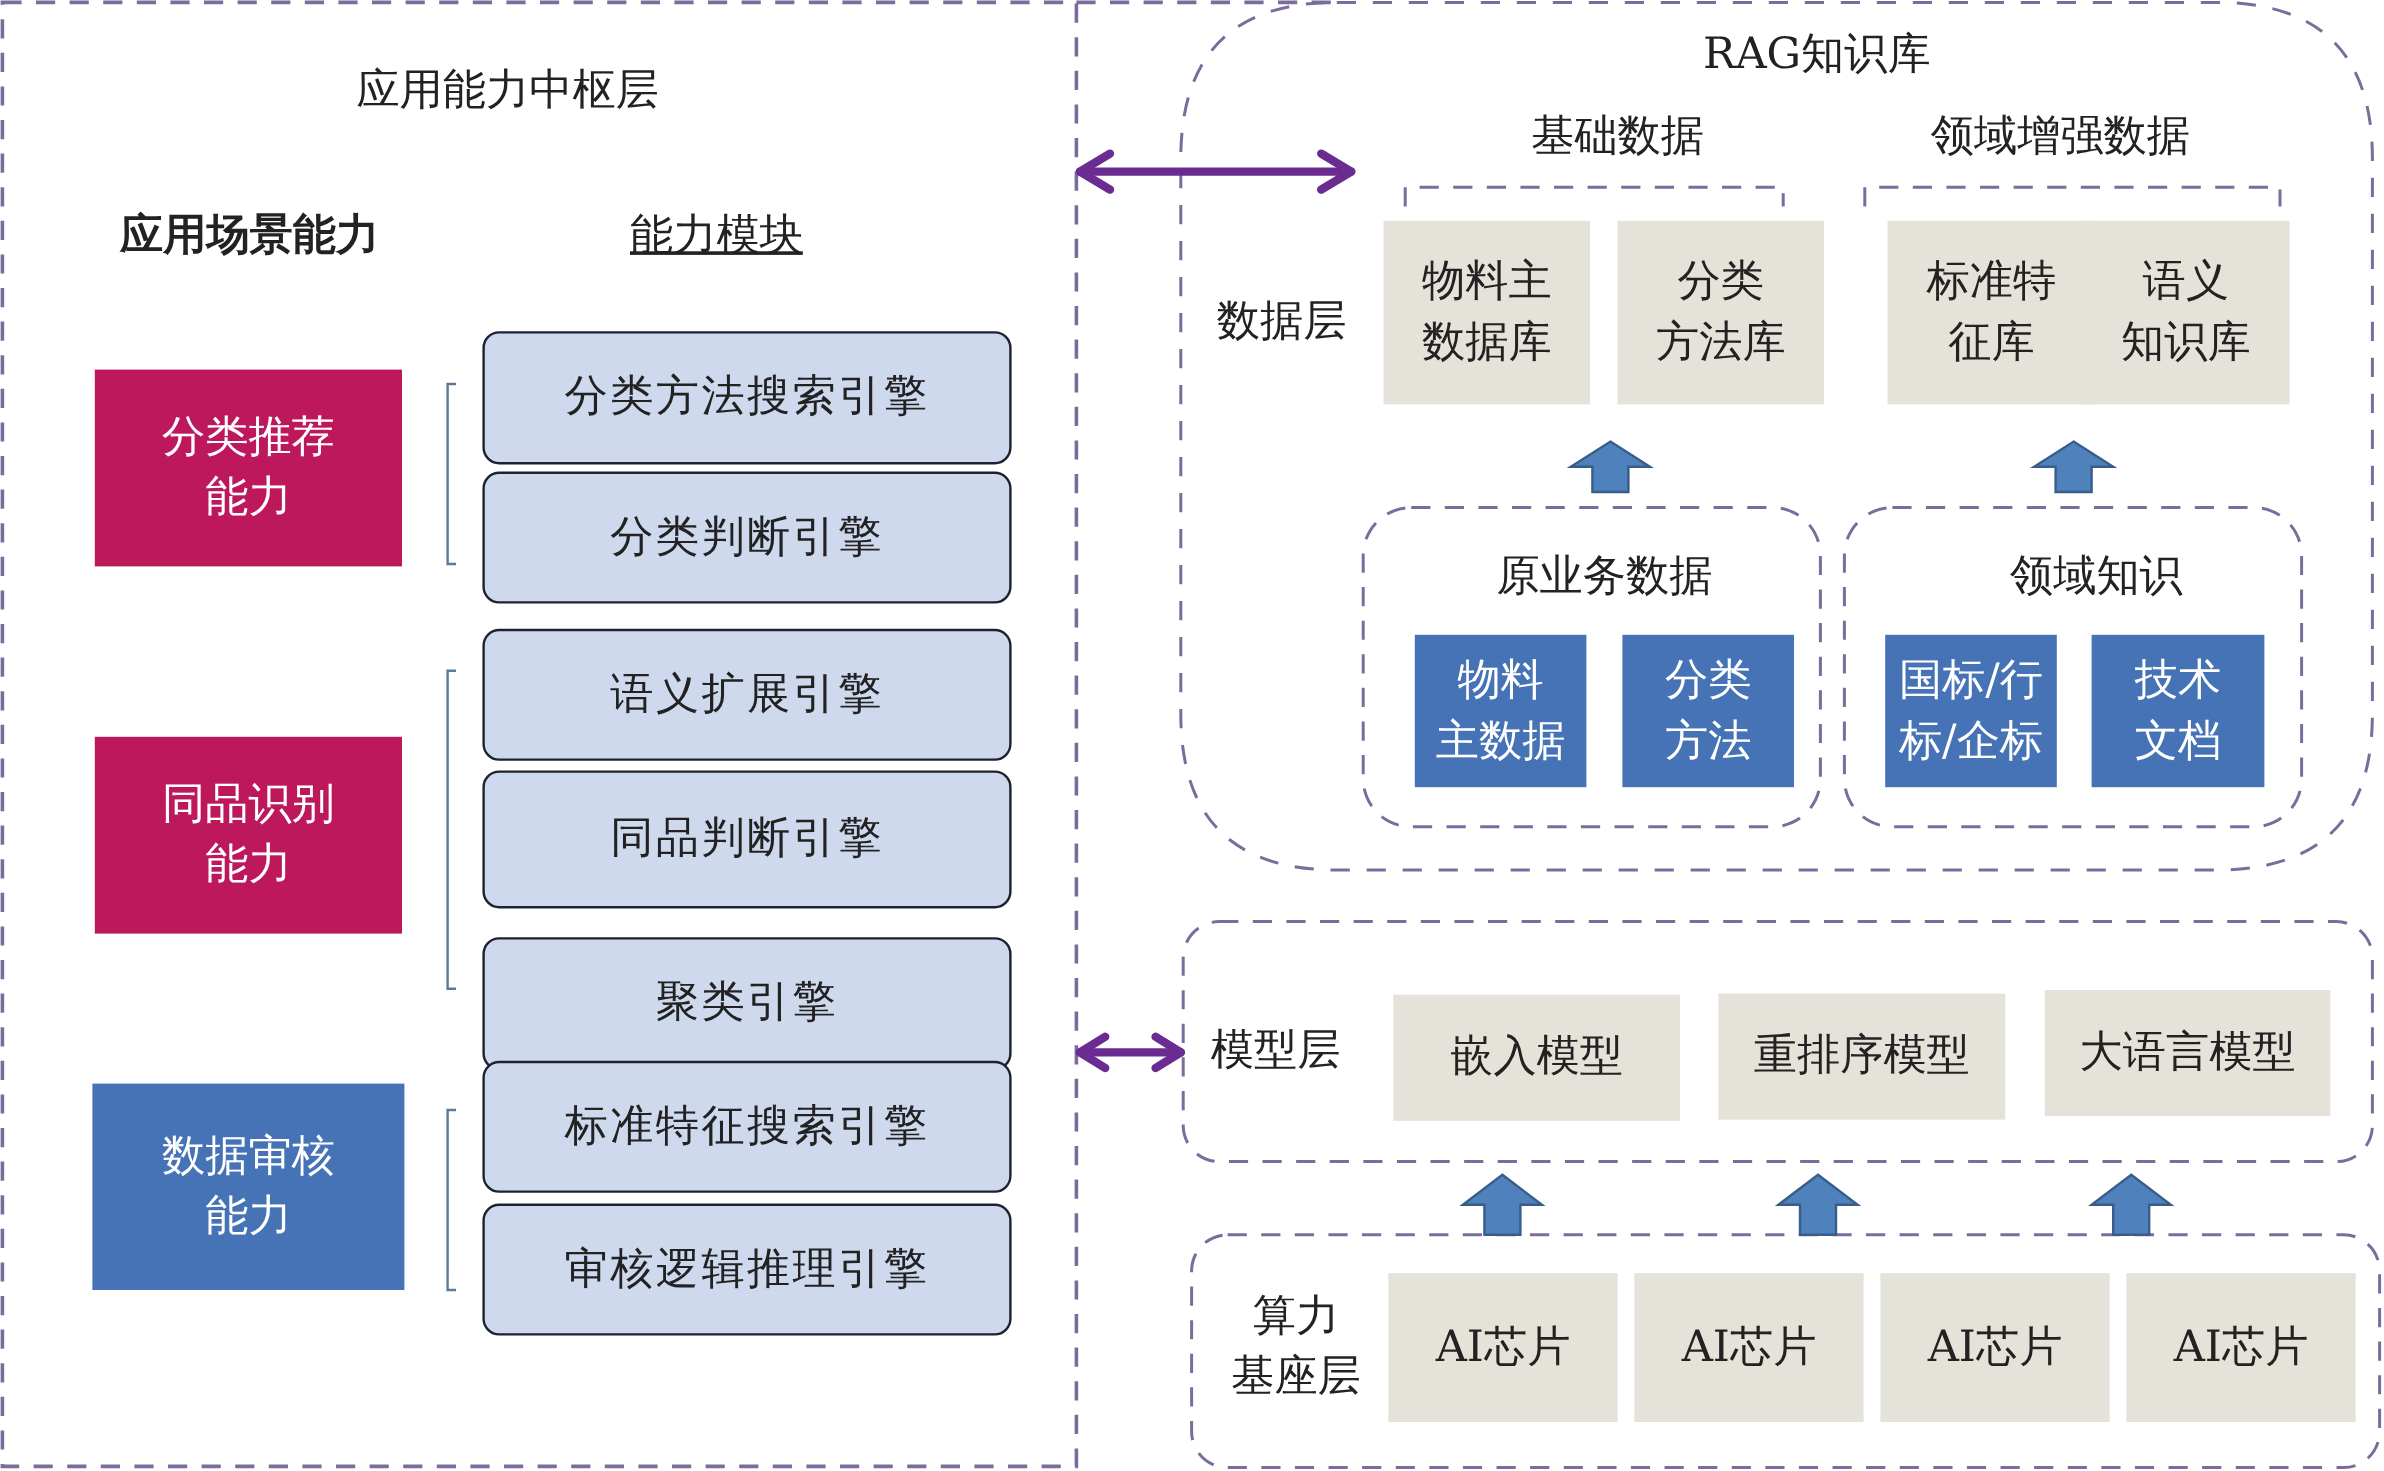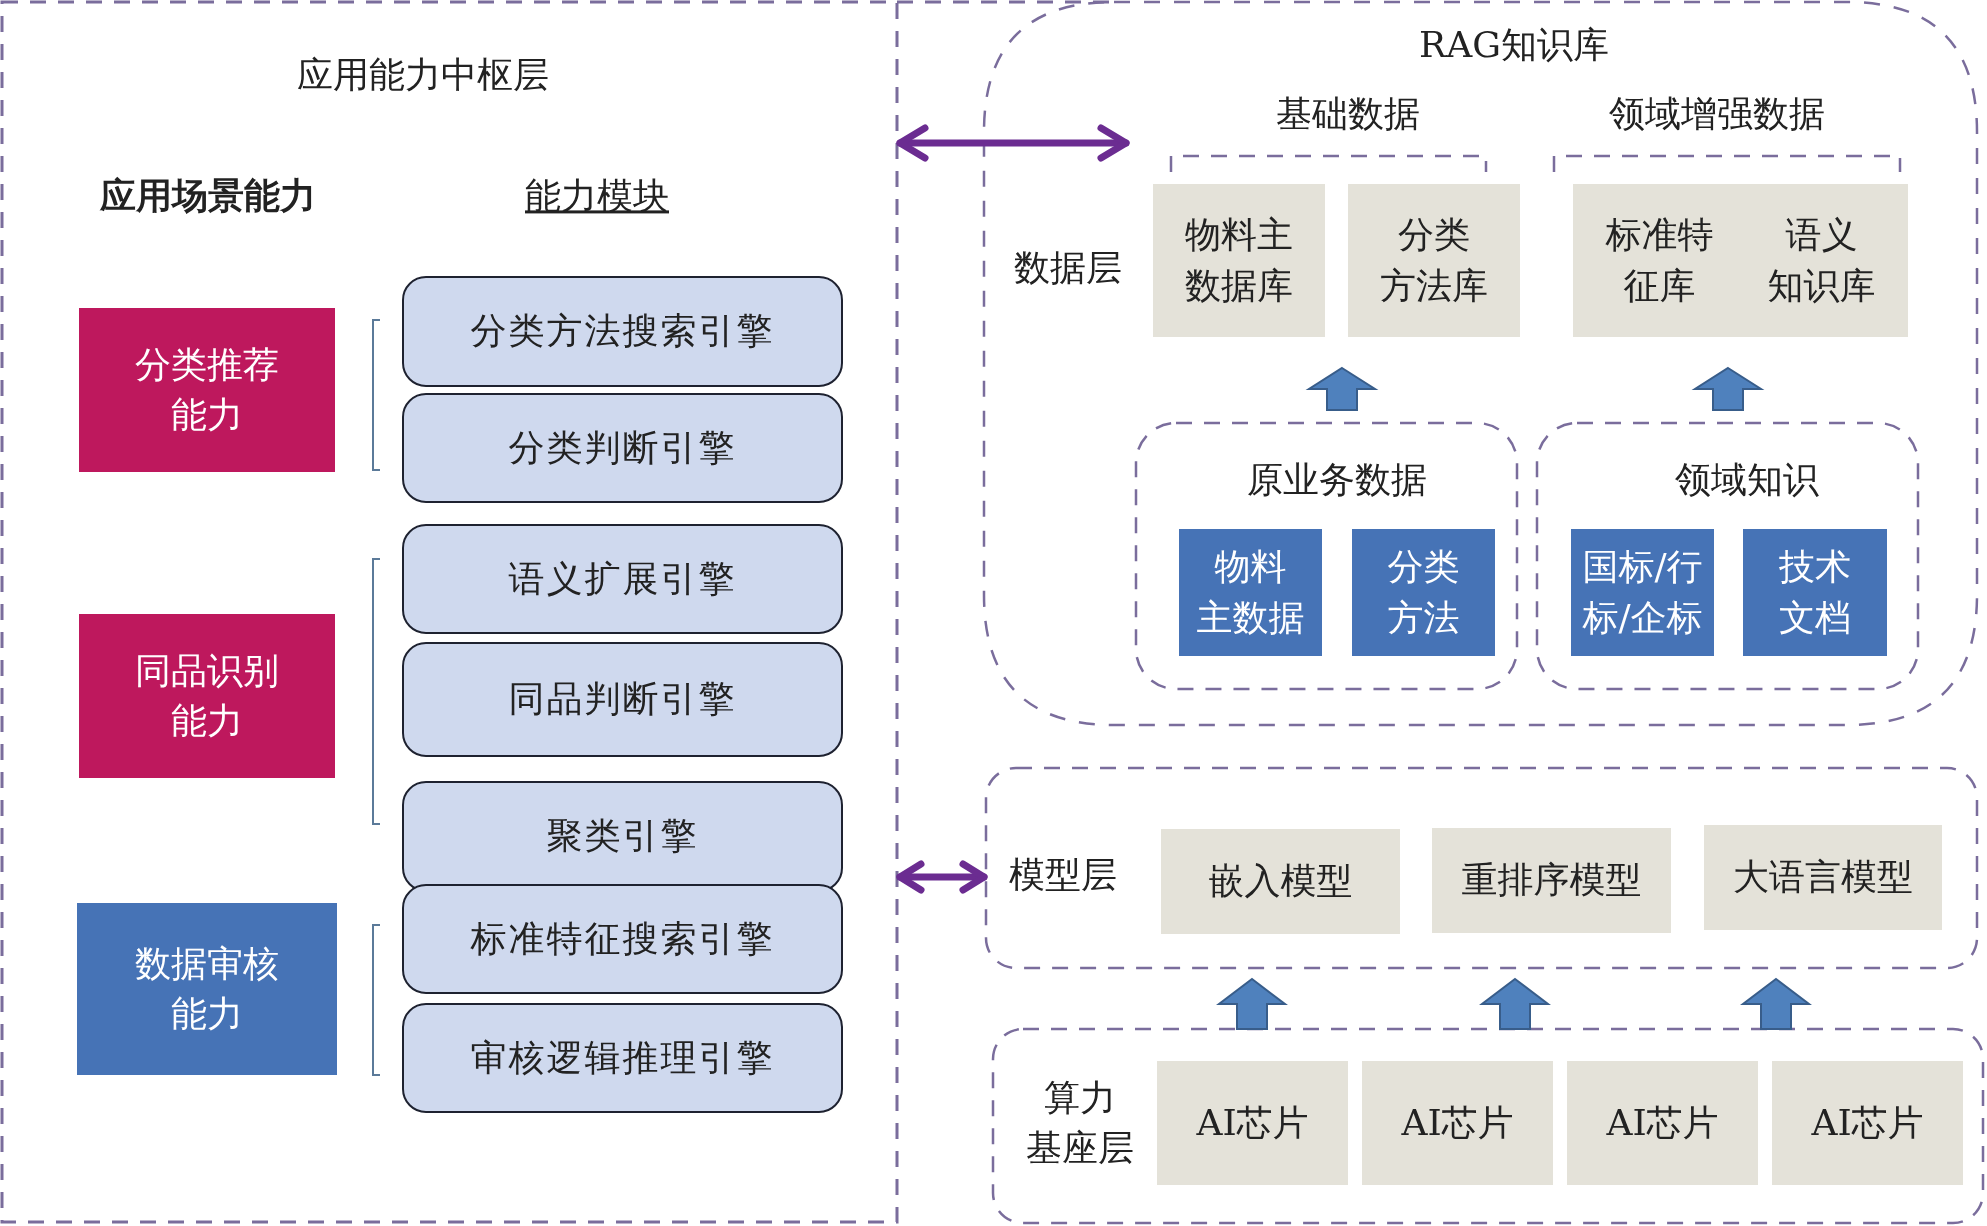--- a/index.html
+++ b/index.html
@@ -2,21 +2,21 @@
 <html><head>
 <meta charset="utf-8">
 <style>
   html, body { margin:0; padding:0; background:#ffffff; }
   body { width:1987px; height:1226px; position:relative; overflow:hidden;
          font-family:"DejaVu Serif","Liberation Serif",serif; color:#222; }
   .lbl { position:absolute; white-space:nowrap; font-size:36px; color:#222; transform:translate(-50%,-50%); line-height:1.2; }
   .cap { display:flex; align-items:center; justify-content:center; text-align:center; line-height:1.4; }
   .cap-box { position:absolute; box-sizing:border-box; color:#fff; font-size:36px; white-space:pre-line; }
   .engine { position:absolute; box-sizing:border-box; left:402px; width:441px;
-            background:#cfd9ee; border:2.5px solid #1e2230; border-radius:24px; font-size:36px; color:#222; letter-spacing:2px; }
+            background:#cfd9ee; border:2.5px solid #1e2230; border-radius:14px; font-size:36px; color:#222; letter-spacing:2px; }
   .grey { position:absolute; box-sizing:border-box; background:#e4e2d9; font-size:36px; color:#222; white-space:pre-line; }
   .blue { position:absolute; box-sizing:border-box; background:#4673b6; font-size:36px; color:#fff; white-space:pre-line; }
   svg#lines { position:absolute; left:0; top:0; }
 </style>
 </head>
 <body>
 
 <svg id="lines" width="1987" height="1226">
   <defs></defs>
 

